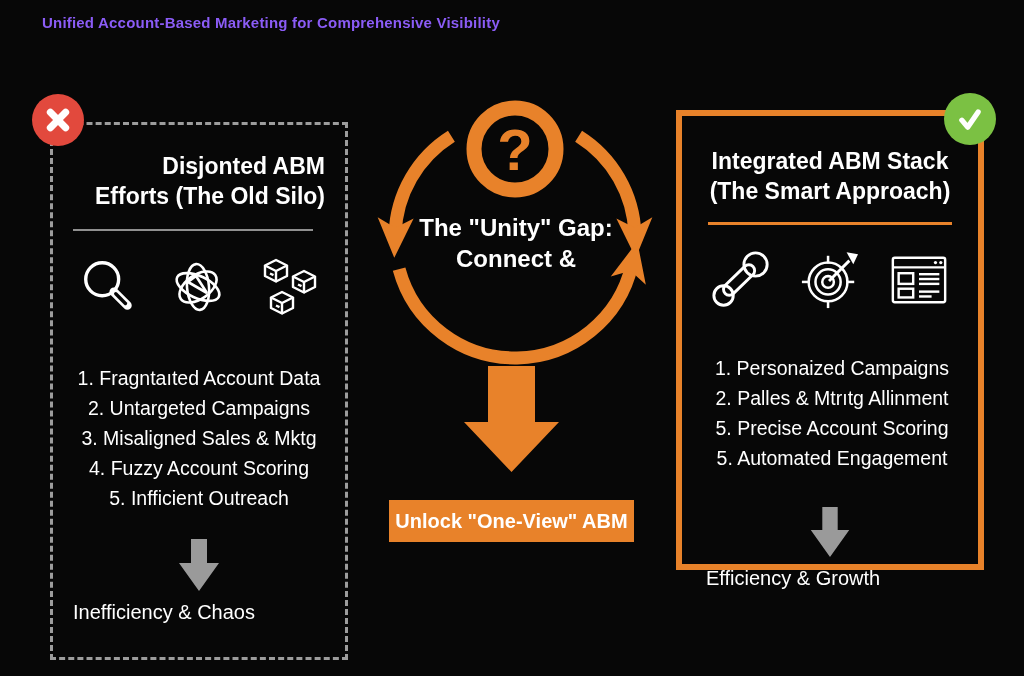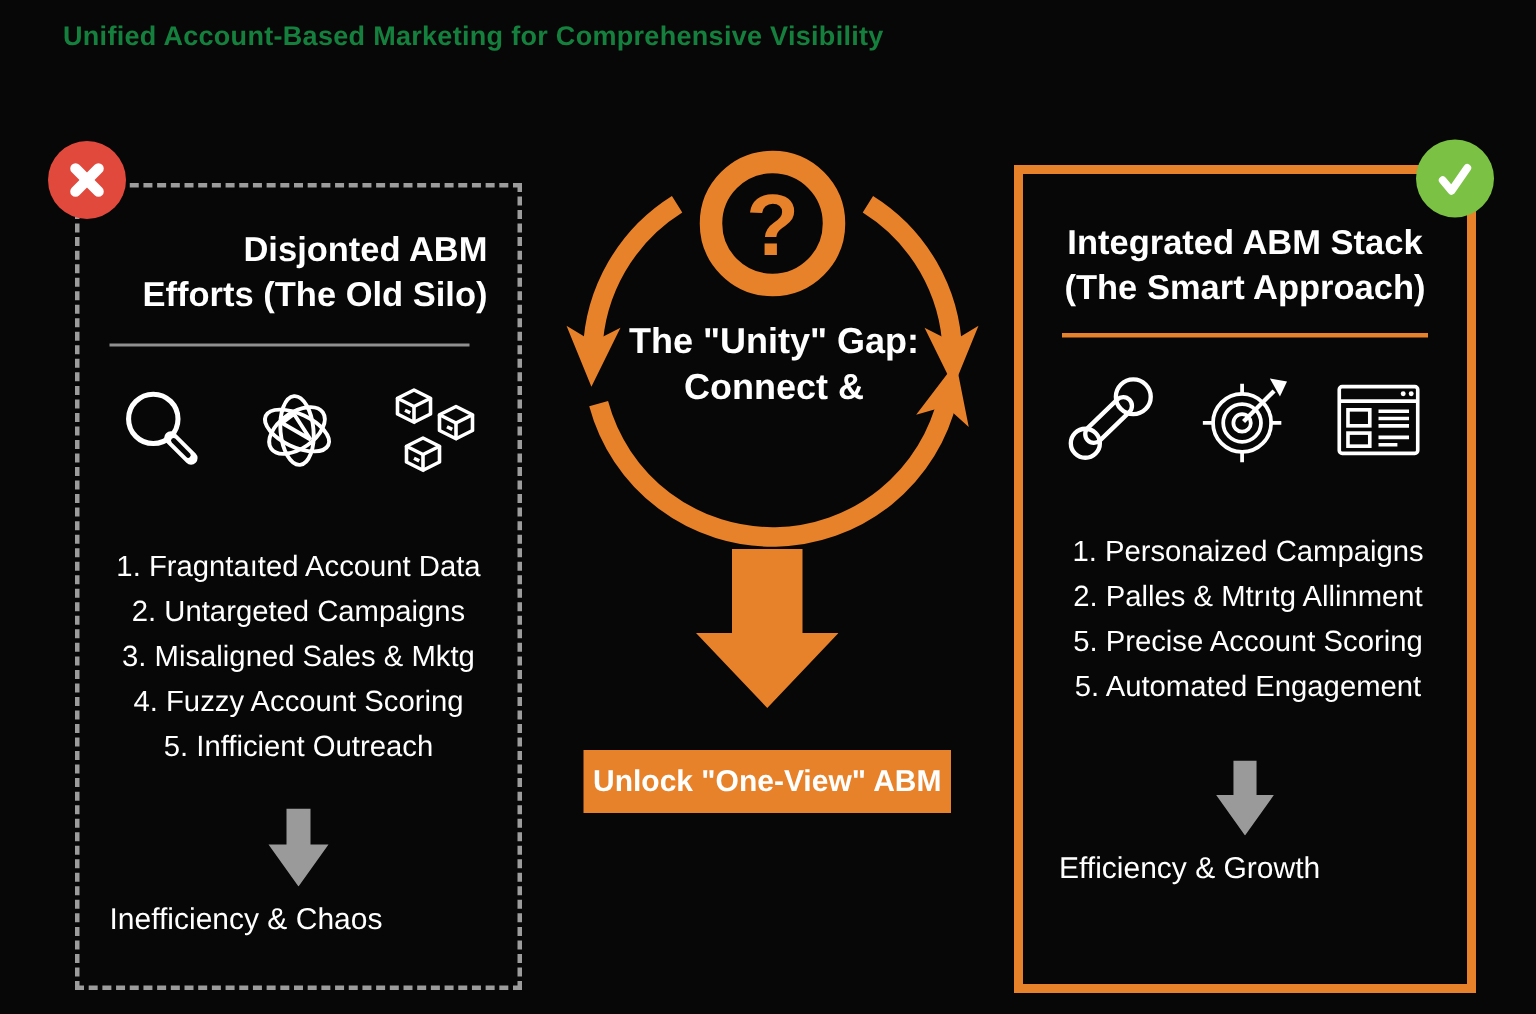--- a/index.html
+++ b/index.html
@@ -7,32 +7,32 @@
   body { font-family: "Liberation Sans", sans-serif; }
   .stage {
     position: relative;
     width: 1024px; height: 676px;
     background: #070707;
     overflow: hidden;
     color: #fff;
   }
   .main-title {
     position: absolute; left: 42px; top: 14px;
-    font-size: 18px; font-weight: 700; color: #15803d;
+    font-size: 15px; font-weight: 700; color: #8b5cf6;
     letter-spacing: .2px;
   }
   
   .panel { position: absolute; }
   .panel-left {
     left: 50px; top: 122px; width: 298px; height: 538px;
     border: 3px dashed #9C9C9C;
     padding: 0 20px;
   }
   .panel-right {
-    left: 676px; top: 110px; width: 308px; height: 552px;
+    left: 676px; top: 110px; width: 308px; height: 460px;
     border: 6px solid #E8822A;
     padding: 0 24px;
     text-align: center;
   }
   .panel h2 {
     font-size: 23px; line-height: 30px; font-weight: 700; color: #fff;
   }
   .panel-left h2 { margin-top: 26px; text-align: right; }
   .panel-right h2 { margin-top: 30px; }
   .divider { height: 2px; background: #909090; margin-top: 18px; width: 240px; }

